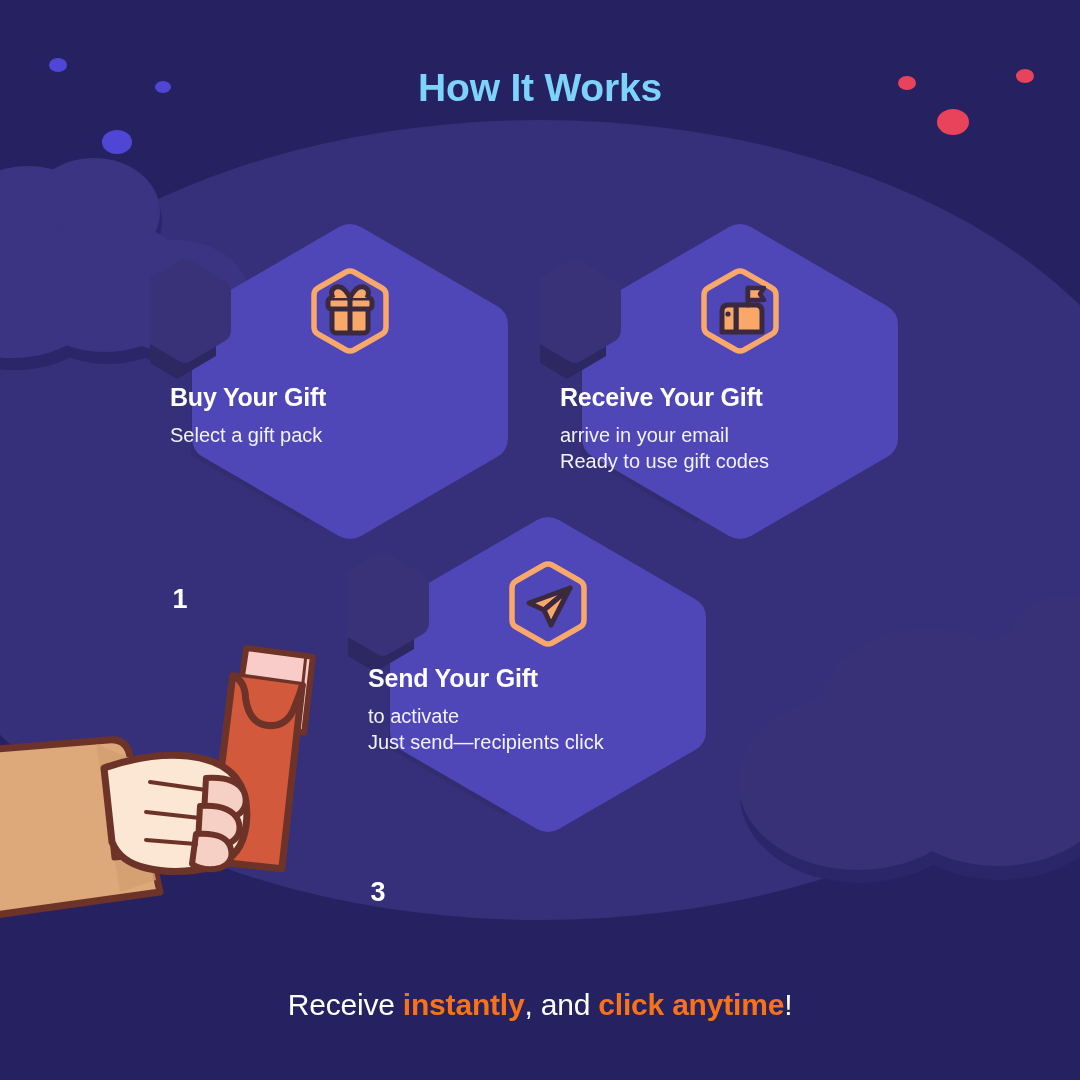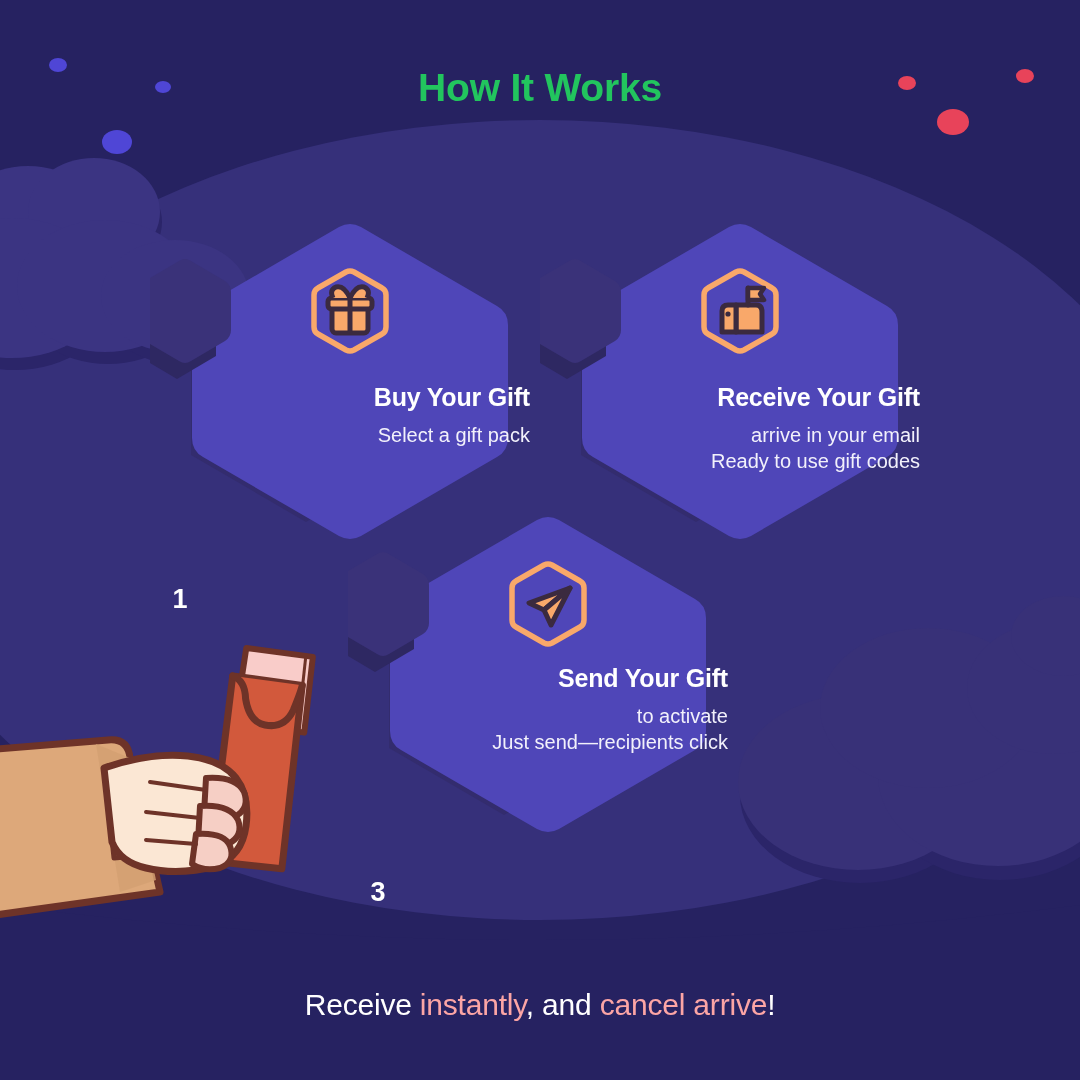--- a/index.html
+++ b/index.html
@@ -9,31 +9,31 @@
     font-family:"Liberation Sans", sans-serif;
     -webkit-font-smoothing:antialiased;
   }
   #stage{position:relative;width:1080px;height:1080px;overflow:hidden;}
   #bg-layer{position:absolute;inset:0;width:1080px;height:1080px;}
   #content-layer{position:absolute;inset:0;width:1080px;height:1080px;}
 
   .title{
     position:absolute;left:0;top:66px;width:1080px;
     text-align:center;
-    color:#22c55e;
+    color:#7dd3fc;
     font-size:39px;font-weight:bold;
     letter-spacing:-0.2px;
   }
 
   .step{position:absolute;}
   .step-svg{position:absolute;left:0;top:0;}
 
   .step-text{
     position:absolute;
-    text-align:right;
+    text-align:left;
     color:#ffffff;
     pointer-events:none;
   }
   .step-title{
     font-size:25px;font-weight:bold;
     letter-spacing:-0.2px;
     white-space:nowrap;
     line-height:1;
   }
   .step-desc{
@@ -50,21 +50,21 @@
     line-height:1;
   }
 
   .footer{
     position:absolute;left:0;top:988px;width:1080px;
     text-align:center;
     color:#ffffff;
     font-size:30px;
     letter-spacing:-0.2px;
   }
-  .footer b{color:#fca5a5;font-weight:normal;}
+  .footer b{color:#f97316;font-weight:bold;}
 </style>
 </head>
 <body>
 
 <div id="stage">
 
   <svg id="bg-layer" viewBox="0 0 1080 1080" xmlns="http://www.w3.org/2000/svg">
     <defs>
       <clipPath id="frameClip">
           <rect x="0" y="0" width="1080" height="1080"></rect>
@@ -246,17 +246,17 @@
       <div class="step-text" style="left:20px;top:158px;width:360px;">
         <div class="step-title">Send Your Gift</div>
         <div class="step-desc">
           <div>to activate</div>
           <div>Just send—recipients click</div>
         </div>
       </div>
     </div>
 
     <div class="footer">
-      <span>Receive </span><b>instantly</b><span>, and </span><b>cancel arrive</b><span>!</span>
+      <span>Receive </span><b>instantly</b><span>, and </span><b>click anytime</b><span>!</span>
     </div>
 
   </div>
 </div>
 
 </body></html>

